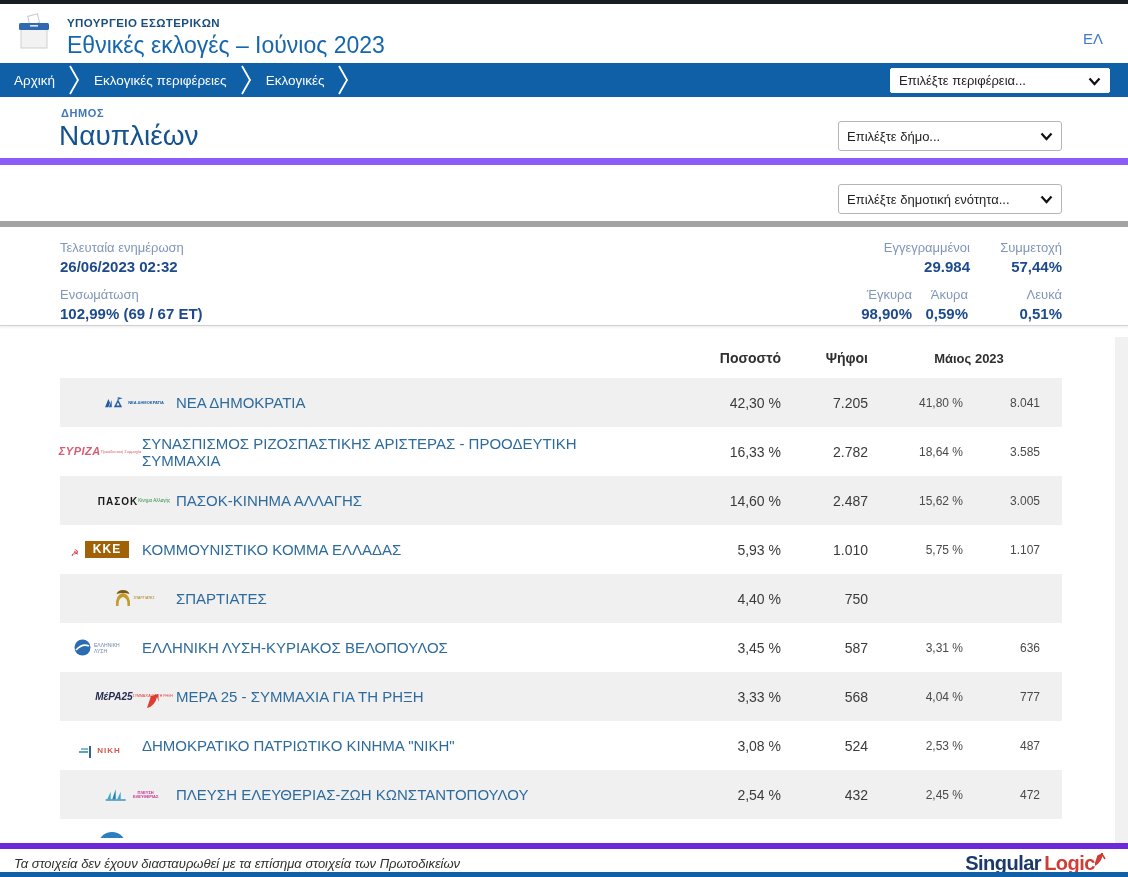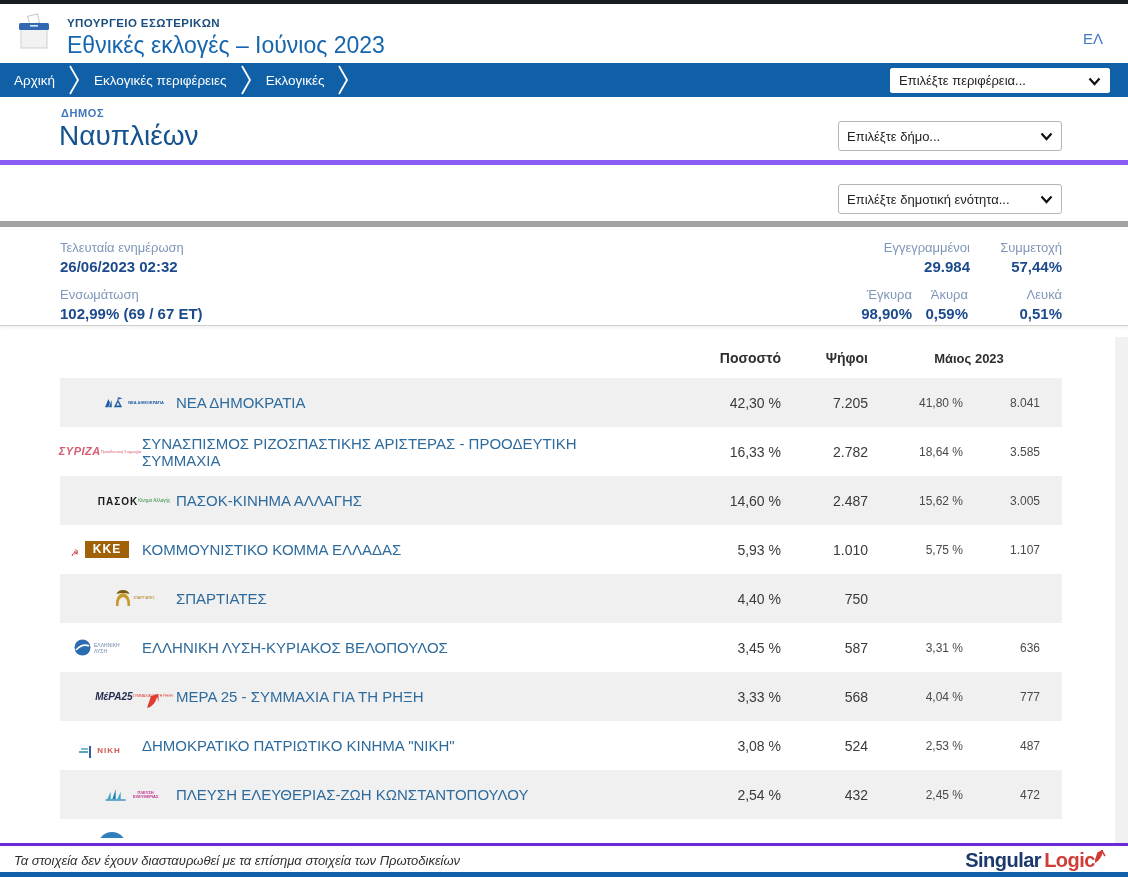--- a/index.html
+++ b/index.html
@@ -24,21 +24,21 @@
   .crumb-sep { margin-right:14px; display:flex; align-items:center; }
   .crumb-select { position:absolute; right:18px; top:5px; }
 
   
   .dd { background:#fff; border:1px solid #ababab; border-radius:2px; display:flex; align-items:center; justify-content:space-between; padding:0 8px; cursor:pointer; }
   .dd-sm { width:220px; height:25px; border-color:#fff; }
   .dd-lg { width:224px; height:30px; border-radius:3px; border-color:#b5b5b5; }
   .dd-label { font-size:13px; color:#222; white-space:nowrap; overflow:hidden; }
 
   
-  .entity-section { position:relative; height:68px; border-bottom:5px solid #8b5cf6; }
+  .entity-section { position:relative; height:68px; border-bottom:7px solid #8b5cf6; }
   .entity-label { position:absolute; left:61px; top:10px; font-size:11px; font-weight:700; color:#4077bc; letter-spacing:.6px; }
   .entity-name { position:absolute; left:59px; top:23px; font-size:28px; font-weight:500; color:#14538f; }
   .entity-select { position:absolute; right:66px; top:24px; }
   .unit-section { position:relative; height:62px; border-bottom:6px solid #a3a3a3; }
   .unit-select { position:absolute; right:66px; top:19px; }
 
   
   .stats { position:relative; height:99px; border-bottom:1px solid #cfcfcf; box-shadow:0 2px 2px rgba(0,0,0,.05); }
   .stats-left { position:absolute; left:60px; top:12px; }
   .stats-left .grp + .grp { margin-top:10px; }
@@ -89,21 +89,21 @@
   .lg-elliniki-lysi .lg-text { font-size:5px; color:#6b86a8; width:32px; white-space:normal; text-align:left; line-height:1.2; }
   .lg-mera25 { position:relative; }
   .lg-mera25 .lg-text { font-size:10px; font-weight:800; color:#232a4d; font-style:italic; }
   .lg-mera25 .lg-sub { font-size:3.5px; color:#e03c31; margin-top:1px; }
   .mera-arrow { position:absolute; right:4px; top:3px; }
   .lg-niki { flex-direction:row; gap:2px;margin-top:12px; }
   .lg-niki .lg-text { font-size:8px; font-weight:700; color:#d0584e; letter-spacing:1px; }
   .lg-pleusi-eleftherias .lg-text { font-size:4px; font-weight:700; color:#c2338f; white-space:normal; width:44px; margin-top:1px; }
 
   
-  .footer { position:absolute; left:0; right:0; bottom:5px; height:29px; background:#fff; border-top:3px solid #6d28d9; }
+  .footer { position:absolute; left:0; right:0; bottom:5px; height:29px; background:#fff; border-top:6px solid #6d28d9; }
   .disclaimer { position:absolute; left:14px; top:7px; font-size:13px; font-style:italic; color:#2e2e2e; }
   .vendor { position:absolute; right:22px; top:3px; display:flex; align-items:flex-start; }
   .vendor-p1 { font-size:20px; font-weight:700; color:#1b3a6b; letter-spacing:-.5px; }
   .vendor-p2 { font-size:20px; font-weight:700; color:#cf3d35; margin-left:3px; letter-spacing:-.5px; }
   .bottomstrip { position:absolute; left:0; right:0; bottom:0; height:5px; background:#1060a8; }
 
   
   .scrolltrack { position:absolute; right:0; top:337px; height:506px; width:13px; background:#f1f1f1; }
 </style>
 </head>

